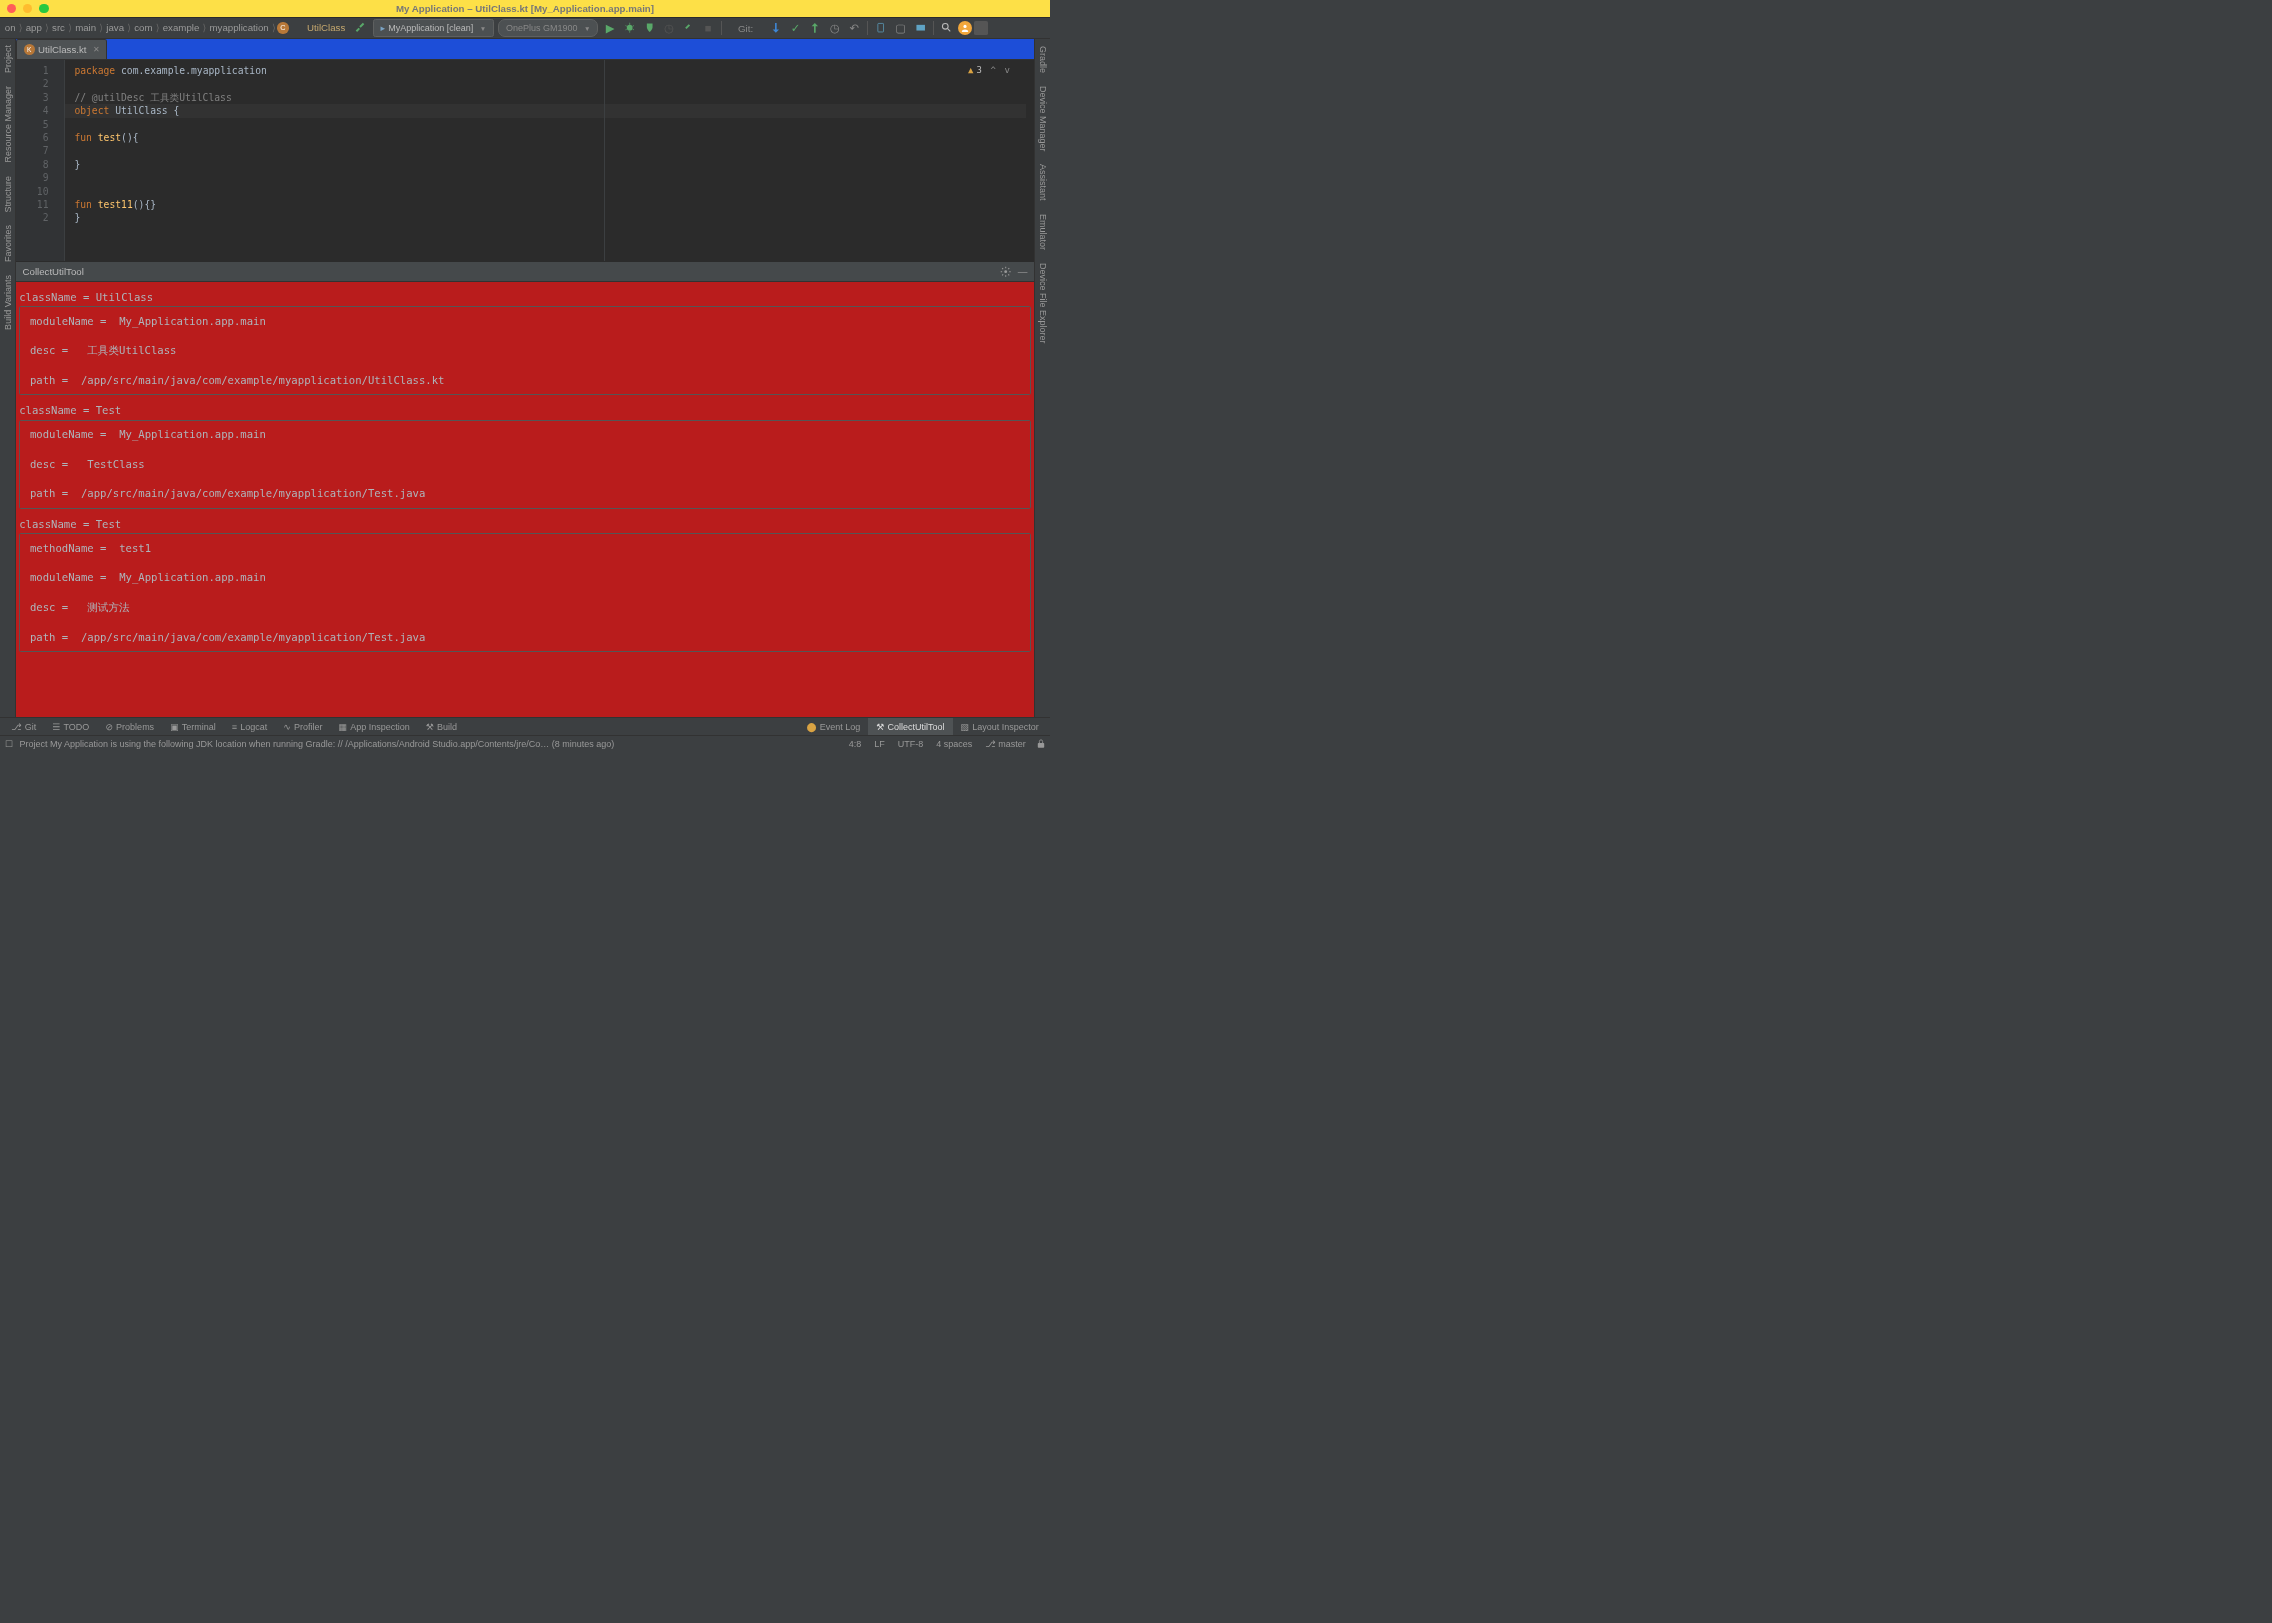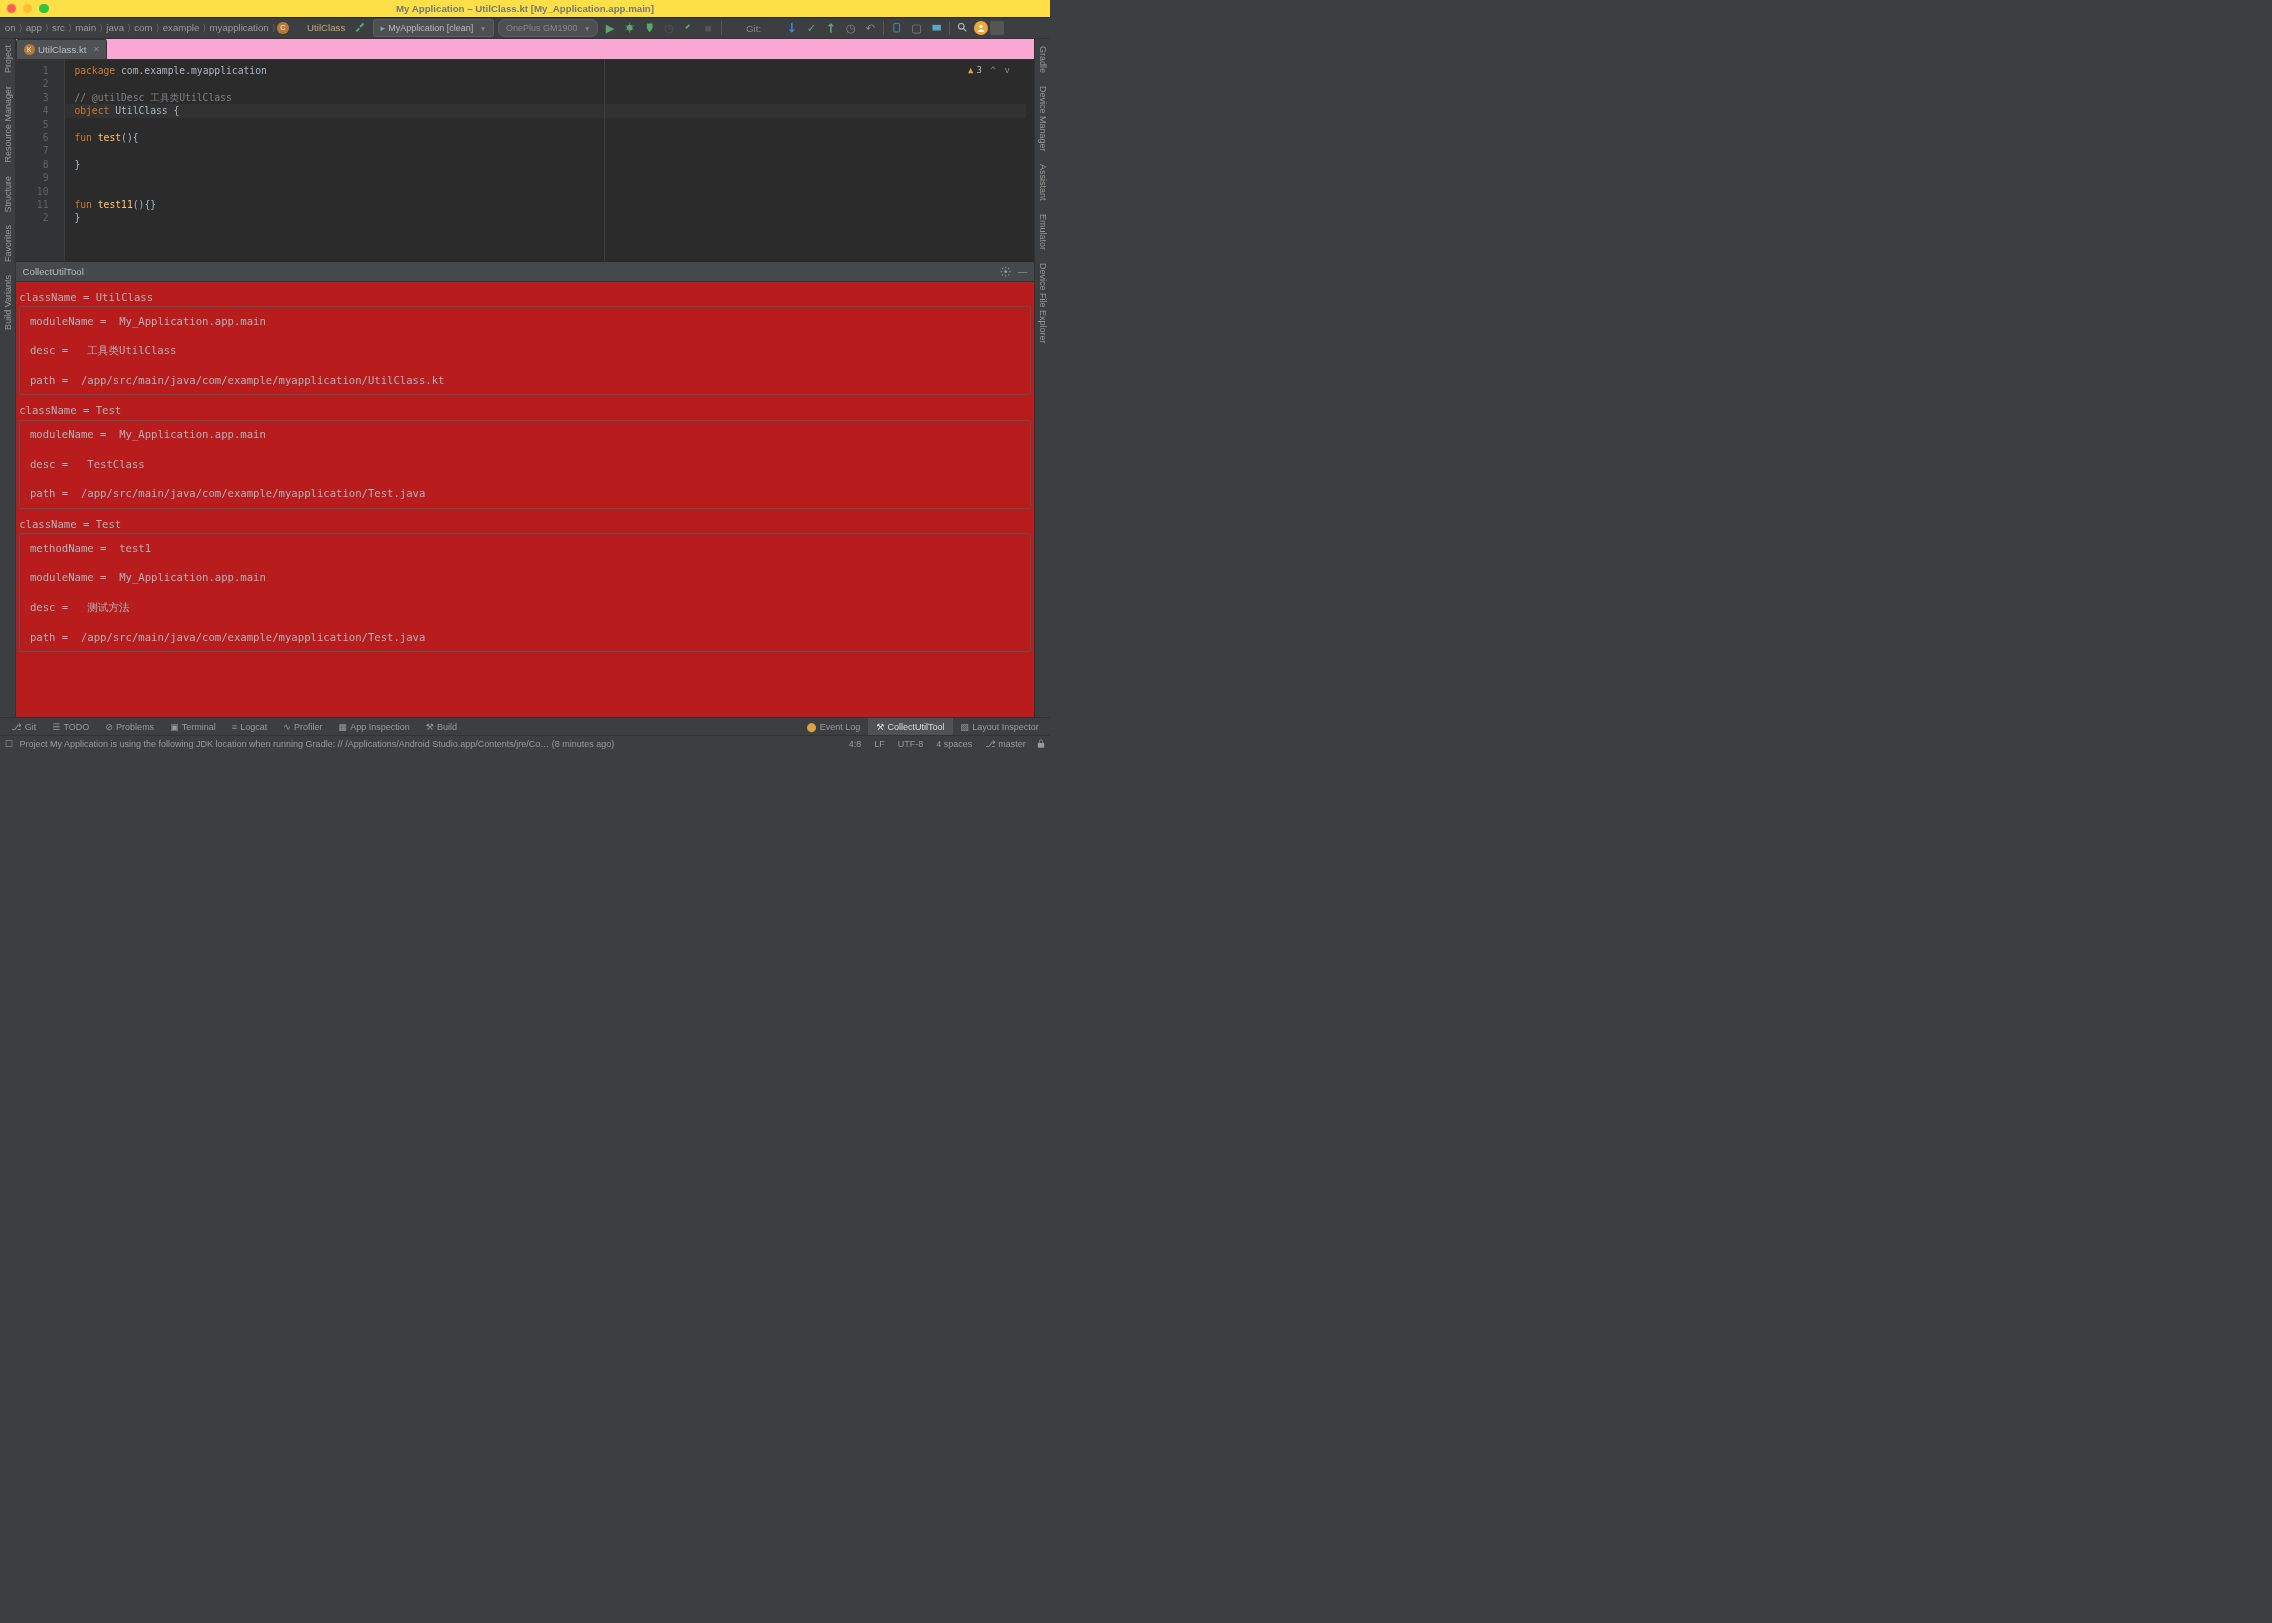--- a/index.html
+++ b/index.html
@@ -20,35 +20,35 @@
 .breadcrumb { display:flex; align-items:center; font-size:9.7px; color:#9a9a9a; }
 .breadcrumb .crumb { padding:0 1.6px; }
 .breadcrumb .sep { color:#666; padding:0 1.6px; }
 .breadcrumb .class-icon { display:inline-flex; width:11.4px; height:11.4px; border-radius:50%; background:#b87838; color:#fff; align-items:center; justify-content:center; font-size:7.3px; margin-right:2.4px; }
 .breadcrumb .class-name { color:#c4a76e;padding-left:16px; }
 .tb-spacer { flex:1; }
 .tb-combo { background:#4c5052; border:0.8px solid #5e6060; border-radius:2.4px; height:18px; display:flex; align-items:center; padding:0 6.5px; margin:0 2.4px; font-size:9px; color:#bbb; }
 .tb-combo .arrow { margin-left:6.5px; color:#888; font-size:6.5px; }
 .tb-icon { width:18px; height:18px; display:flex; align-items:center; justify-content:center; margin:0 0.8px; color:#888; cursor:pointer; font-size:11.4px; }
 .tb-sep { width:0.8px; height:14.6px; background:#555; margin:0 3.2px; }
-.git-label { color:#888; margin:0 21px; }
+.git-label { color:#888; margin:0 13px; }
 .run-icon { color:#59a869; }
 .bug-icon { color:#59a869; }
 .user-icon { width:14.6px; height:14.6px; border-radius:50%; background:#f2a73b; display:flex; align-items:center; justify-content:center; }
 
 
 .main-area { display:flex; height:calc(100% - 18px - 21px - 18px - 16px); }
 .left-gutter { width:16px; background:#3c3f41; border-right:0.8px solid #323232; display:flex; flex-direction:column; align-items:center; }
 .gutter-label { writing-mode:vertical-rl; transform:rotate(180deg); font-size:9px; color:#999; padding:6.5px 0; display:flex; align-items:center; gap:3.2px; cursor:pointer; }
 .right-gutter { width:16px; background:#3c3f41; border-left:0.8px solid #323232; display:flex; flex-direction:column; align-items:center; }
 .right-gutter .gutter-label { writing-mode:vertical-rl; transform:none; }
 .center { flex:1; display:flex; flex-direction:column; }
 
 
-.editor-tabs { height:21px; background:#f9a8d4; border-bottom:0.8px solid #323232; display:flex; align-items:flex-end; }
+.editor-tabs { height:21px; background:#1d4ed8; border-bottom:0.8px solid #323232; display:flex; align-items:flex-end; }
 .tab { background:#4e5254; border:0.8px solid #323232; border-bottom:none; padding:3.2px 6.5px; display:flex; align-items:center; font-size:9.7px; color:#bbbbbb; gap:3.2px; height:20px; border-radius:2.4px 2.4px 0 0; }
 .tab .file-icon { width:11.4px; height:11.4px; border-radius:50%; background:#b87838; display:flex; align-items:center; justify-content:center; color:#fff; font-size:6.5px; }
 .tab .close { color:#888; margin-left:3.2px; font-size:8px; cursor:pointer; }
 
 
 .editor { flex:0 0 201px; background:#2b2b2b; display:flex; position:relative; overflow:hidden; }
 .gutter-col { width:39px; background:#313335; color:#606366; text-align:right; padding:4px 6.5px 0 0; line-height:13.4px; font-size:9.7px; }
 .fold-col { width:9.7px; background:#313335; border-right:0.8px solid #3c3f41; }
 .code-col { flex:1; padding:4px 0 0 9.7px; line-height:13.4px; font-size:9.7px; color:#a9b7c6; position:relative; }
 .code-col .kw { color:#cc7832; }

